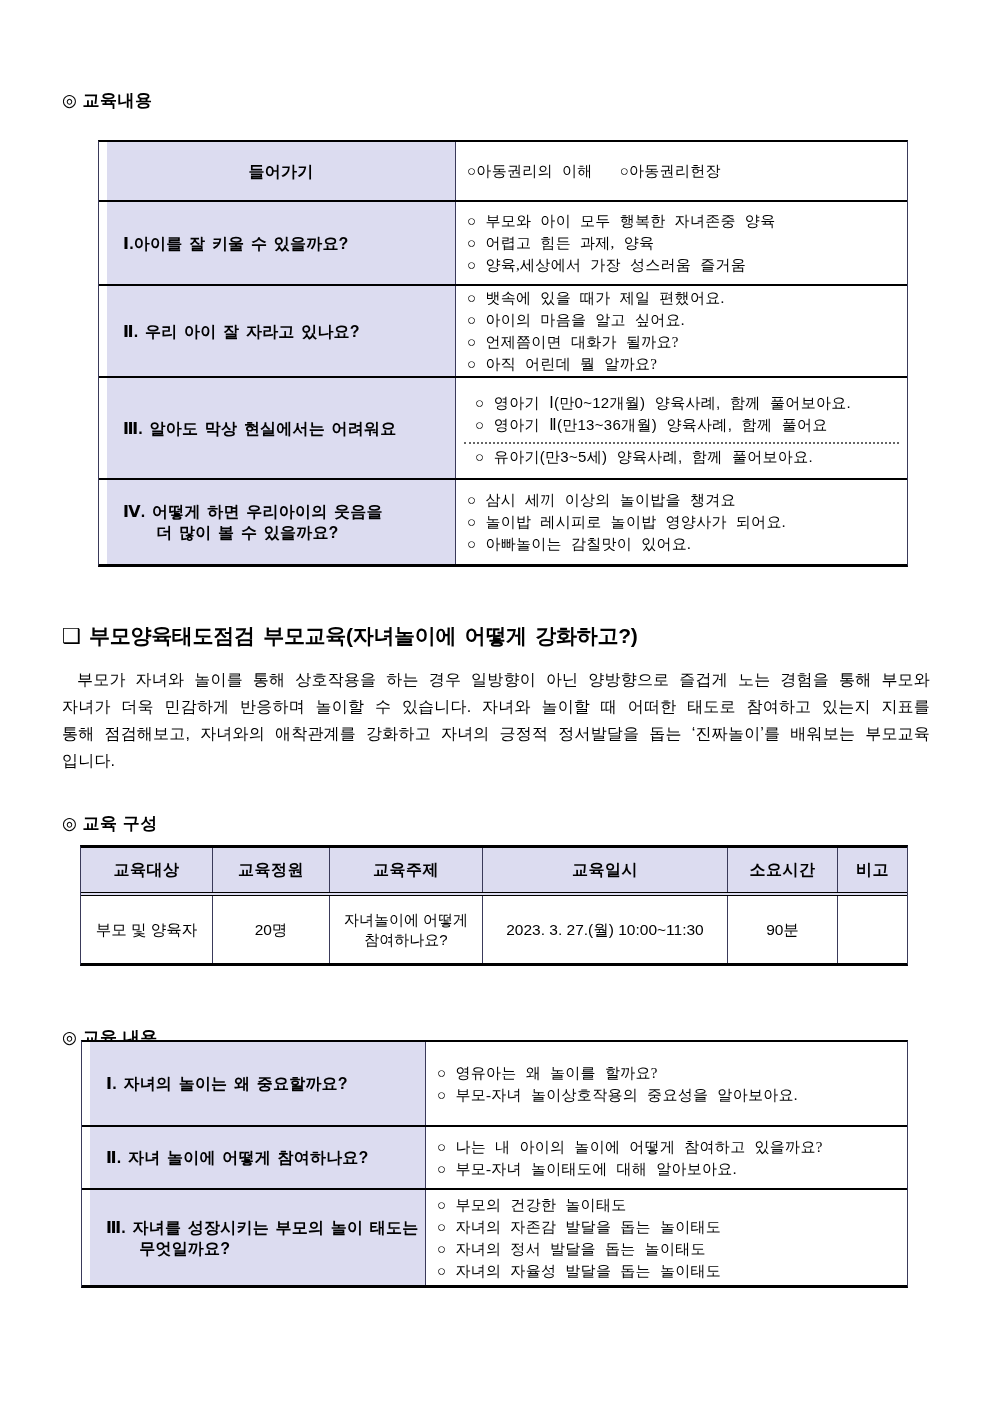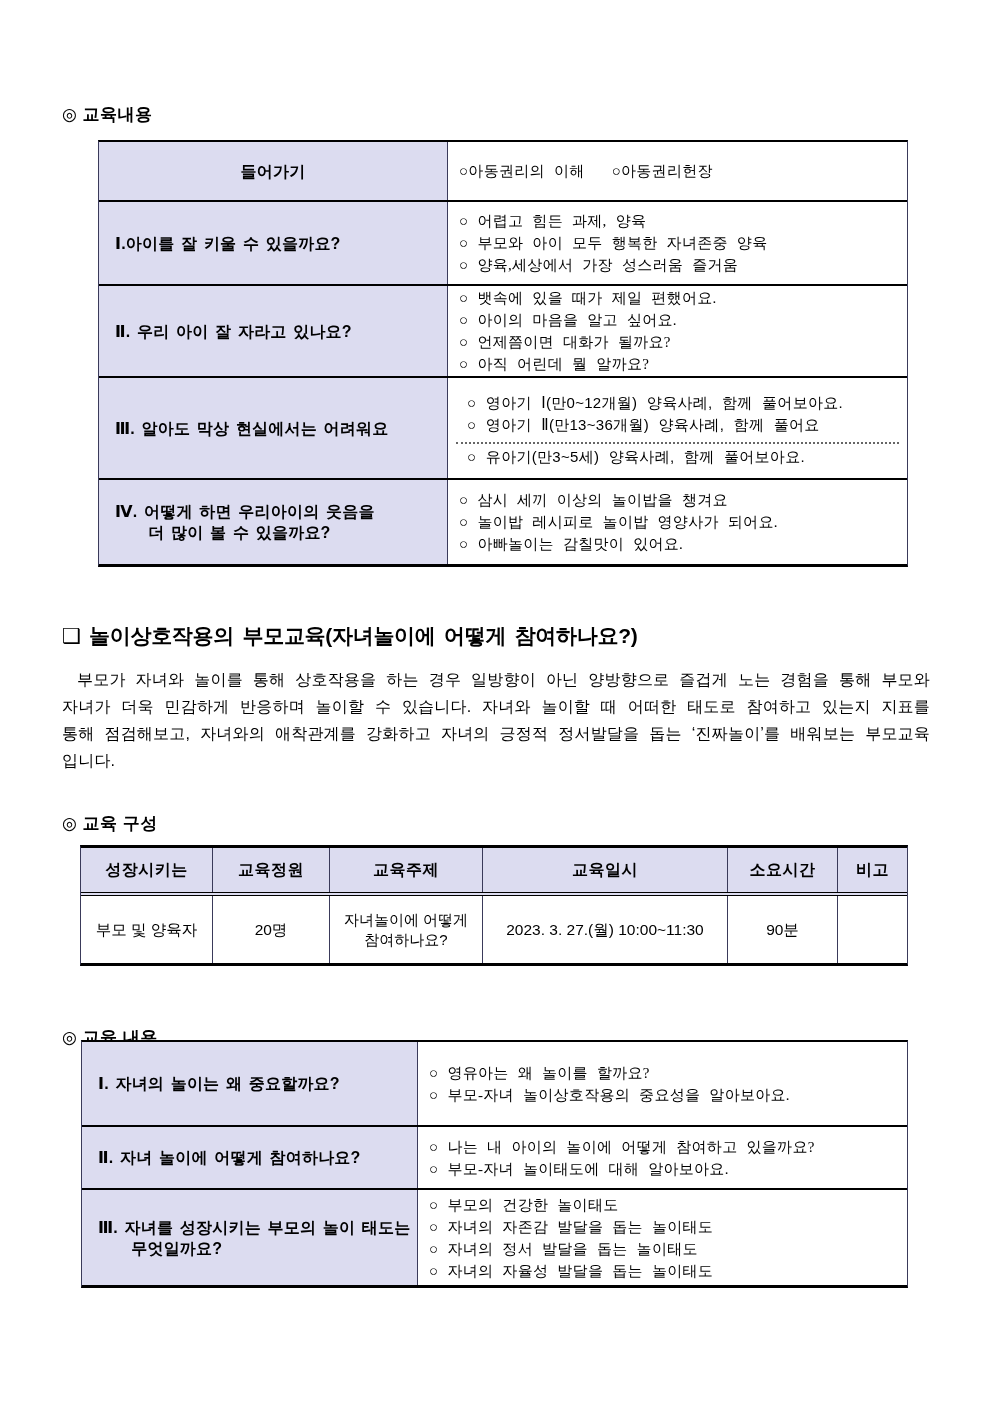--- a/index.html
+++ b/index.html
@@ -10,21 +10,21 @@
     color: #111111;
     position: relative;
   }
   .page { position: relative; width: 992px; height: 1403px; background: #ffffff; overflow: hidden; }
 
   .sec-heading {
     position: absolute; left: 62px;
     font-size: 17px; font-weight: bold; color: #000;
     letter-spacing: 0.5px;
   }
-  #h-edu1 { top: 103px; }
+  #h-edu1 { top: 89px; }
   #h-structure { top: 812px; }
   #h-edu2 { top: 1006px; margin-top: 20px; }
 
   .main-heading {
     position: absolute; left: 62px; top: 622px; width: 890px;
     font-size: 21px; font-weight: bold; color: #000;
     letter-spacing: -0.3px; word-spacing: 3px;
   }
 
   .intro {
@@ -45,21 +45,21 @@
   #table3 { left: 81px; top: 1040px; width: 827px; }
   .crow { display: flex; }
   .crow + .crow { border-top: 2px solid #000; }
   .title-cell {
     background: #dcdcf0;
     border-right: 1px solid #3a3a5a;
     display: flex; flex-direction: column; justify-content: center;
     font-size: 16px; font-weight: bold; color: #000;
     letter-spacing: 0.2px; word-spacing: 2px;
     white-space: pre-wrap; line-height: 21px;
-    padding-left: 16px; flex: 0 0 auto;
+    padding-left: 16px; flex: 0 0 auto; margin-left: 8px;
   }
   #table1 .title-cell { width: 349px; }
   #table3 .title-cell { width: 336px; }
   .title-cell.centered { align-items: center; padding-left: 0; }
   .detail-cell {
     flex: 1 1 auto;
     display: flex; flex-direction: column; justify-content: center;
     padding-left: 11px; padding-right: 4px; font-family: Liberation Serif, serif;
   }
   .detail-line {
@@ -118,22 +118,22 @@
   <div class="ctable" id="table1">
     <div class="crow" id="t1r0">
       <div class="title-cell centered">들어가기</div>
       <div class="detail-cell">
         <div class="detail-line">○아동권리의 이해   ○아동권리헌장</div>
       </div>
     </div>
     <div class="crow" id="t1r1">
       <div class="title-cell">Ⅰ.아이를 잘 키울 수 있을까요?</div>
       <div class="detail-cell">
+        <div class="detail-line">○ 부모와 아이 모두 행복한 자녀존중 양육</div>
         <div class="detail-line">○ 어렵고 힘든 과제, 양육</div>
-        <div class="detail-line">○ 부모와 아이 모두 행복한 자녀존중 양육</div>
         <div class="detail-line">○ 양육,세상에서 가장 성스러움 즐거움</div>
       </div>
     </div>
     <div class="crow" id="t1r2">
       <div class="title-cell">Ⅱ. 우리 아이 잘 자라고 있나요?</div>
       <div class="detail-cell">
         <div class="detail-line">○ 뱃속에 있을 때가 제일 편했어요.</div>
         <div class="detail-line">○ 아이의 마음을 알고 싶어요.</div>
         <div class="detail-line">○ 언제쯤이면 대화가 될까요?</div>
         <div class="detail-line">○ 아직 어린데 뭘 알까요?</div>
@@ -155,28 +155,28 @@
       <div class="title-cell">Ⅳ. 어떻게 하면 우리아이의 웃음을
      더 많이 볼 수 있을까요?</div>
       <div class="detail-cell">
         <div class="detail-line">○ 삼시 세끼 이상의 놀이밥을 챙겨요</div>
         <div class="detail-line">○ 놀이밥 레시피로 놀이밥 영양사가 되어요.</div>
         <div class="detail-line">○ 아빠놀이는 감칠맛이 있어요.</div>
       </div>
     </div>
   </div>
 
-  <div class="main-heading">❑ 놀이상호작용의 부모교육(자녀놀이에 어떻게 참여하나요?)</div>
+  <div class="main-heading">❑ 부모양육태도점검 부모교육(자녀놀이에 어떻게 강화하고?)</div>
   <div class="intro">부모가 자녀와 놀이를 통해 상호작용을 하는 경우 일방향이 아닌 양방향으로 즐겁게 노는 경험을 통해 부모와 자녀가 더욱 민감하게 반응하며 놀이할 수 있습니다. 자녀와 놀이할 때 어떠한 태도로 참여하고 있는지 지표를 통해 점검해보고, 자녀와의 애착관계를 강화하고 자녀의 긍정적 정서발달을 돕는 ‘진짜놀이’를 배워보는 부모교육입니다.</div>
 
   <div class="sec-heading" id="h-structure">◎ 교육 구성</div>
 
   <div id="table2">
     <div class="grid-row header">
-      <div class="gcell">성장시키는</div>
+      <div class="gcell">교육대상</div>
       <div class="gcell">교육정원</div>
       <div class="gcell">교육주제</div>
       <div class="gcell">교육일시</div>
       <div class="gcell">소요시간</div>
       <div class="gcell">비고</div>
     </div>
     <div class="grid-row data">
       <div class="gcell">부모 및 양육자</div>
       <div class="gcell">20명</div>
       <div class="gcell small">자녀놀이에 어떻게

